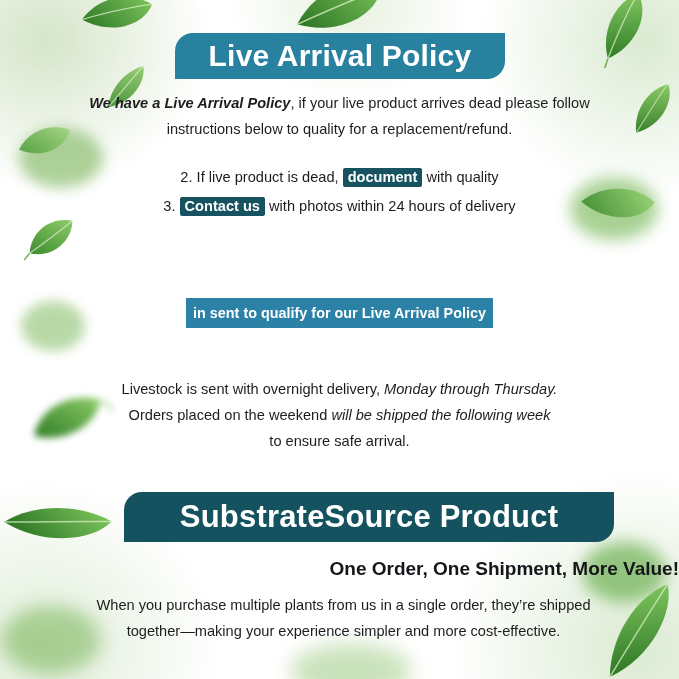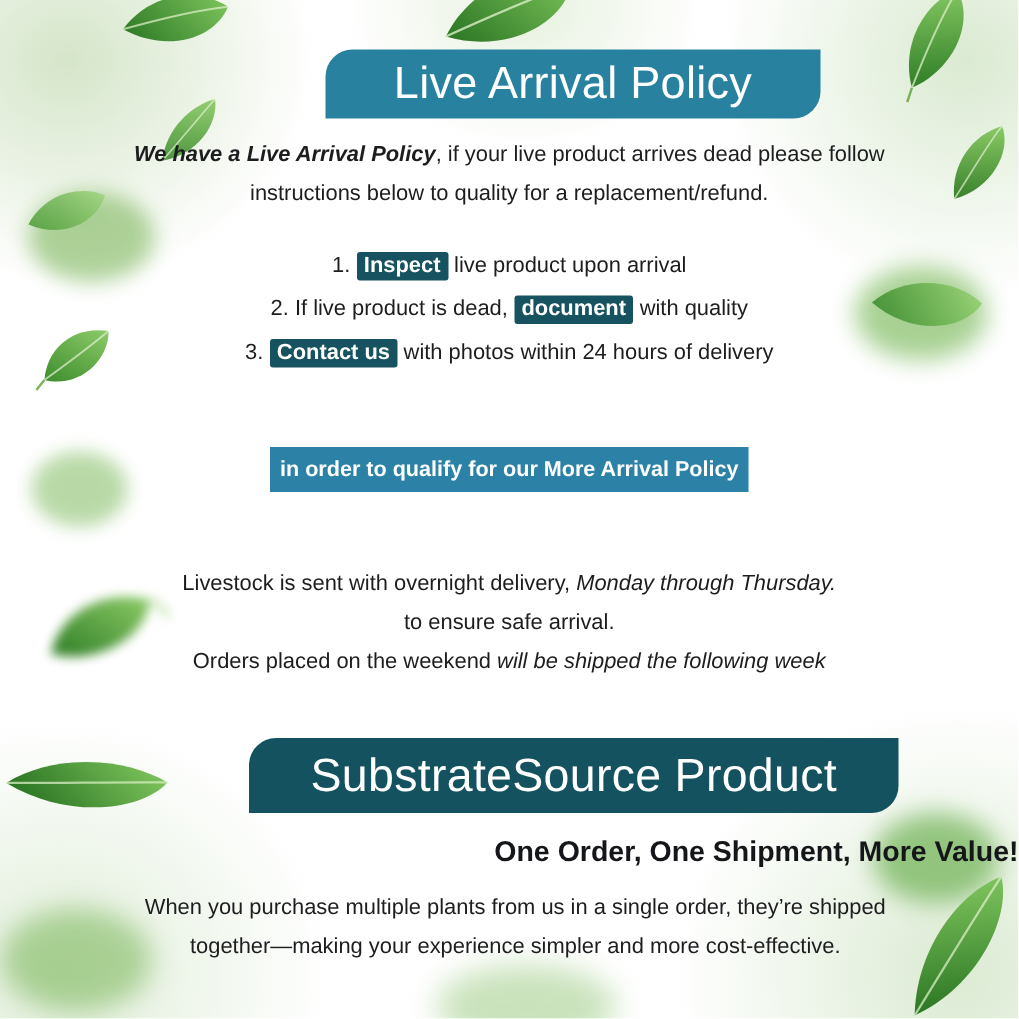--- a/index.html
+++ b/index.html
@@ -32,31 +32,30 @@
   .leaf svg{display:block;overflow:visible;}
 
   .content{position:relative;z-index:5;width:679px;height:679px;}
 
   .banner{
     position:absolute;
     background:#27819f;
     color:#ffffff;
     border-radius:18px 0 18px 0;
     display:flex;align-items:center;justify-content:center;
-    font-weight:normal;
+    font-weight:bold;
     letter-spacing:.2px;
     white-space:nowrap;
-    margin-left:42px;
   }
   #banner-live{
     left:175px;top:33px;width:330px;height:46px;
     font-size:30px;
   }
   #banner-substrate{
-    left:124px;top:492px;width:433px;height:50px;
+    left:124px;top:492px;width:490px;height:50px;
     background:#14525f;
     font-size:31px;
   }
 
   .para{
     position:absolute;
     width:100%;
     text-align:center;
     color:#1d1d1f;
     font-size:14.6px;
@@ -302,51 +301,46 @@
     <div class="banner" id="banner-live">Live Arrival Policy</div>
 
     <div class="para" id="intro">
       <div>
         <b>We have a Live Arrival Policy</b><span>, if your live product arrives dead please follow</span>
       </div>
       <div>instructions below to quality for a replacement/refund.</div>
     </div>
 
     <div class="steps">
-      <span class="step">
-        <span>1.</span>
-        <span class="hl">Inspect</span>
-        <span>live product upon arrival</span>
-      </span>
       <span class="step">
         <span>2.</span>
         <span>If live product is dead,</span>
         <span class="hl">document</span>
         <span>with quality</span>
       </span>
       <span class="step">
         <span>3.</span>
         <span class="hl">Contact us</span>
         <span>with photos within 24 hours of delivery</span>
       </span>
     </div>
 
     <div id="note">
       <br>
-      <span>in order to qualify for our More Arrival Policy</span>
+      <span>in sent to qualify for our Live Arrival Policy</span>
     </div>
 
     <div class="para" id="livestock">
       <div>
         <span>Livestock is sent with overnight delivery, </span><i>Monday through Thursday.</i>
       </div>
-      <div>to ensure safe arrival.</div>
       <div>
         <span>Orders placed on the weekend </span><i>will be shipped the following week</i>
       </div>
+      <div>to ensure safe arrival.</div>
     </div>
 
     <div class="banner" id="banner-substrate">SubstrateSource Product</div>
 
     <div id="subhead">One Order, One Shipment, More Value!</div>
 
     <div class="para" id="bottom">
       <div>When you purchase multiple plants from us in a single order, they’re shipped</div>
       <div>together—making your experience simpler and more cost-effective.</div>
     </div>

